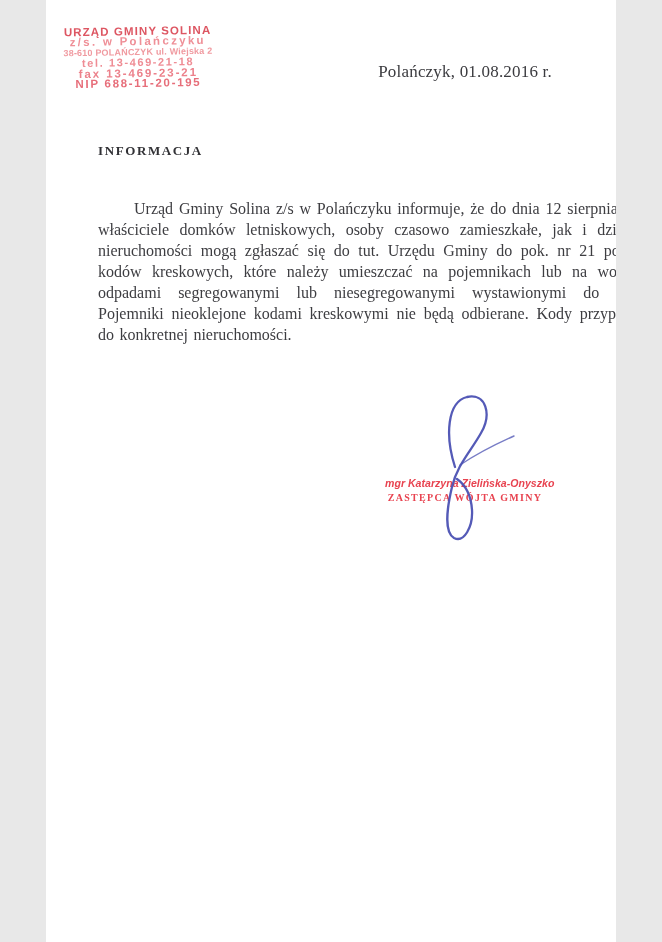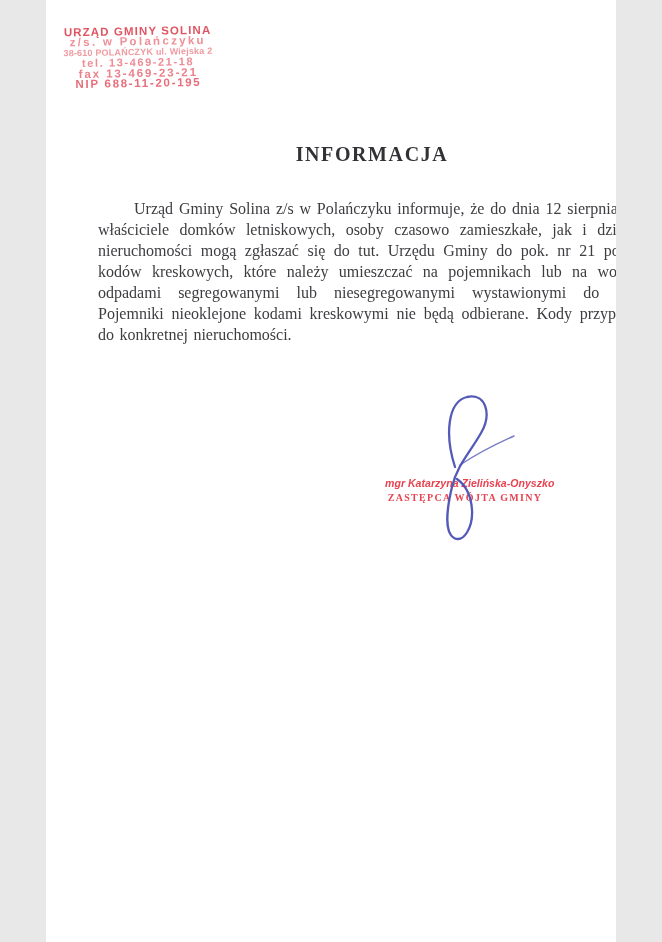--- a/index.html
+++ b/index.html
@@ -29,21 +29,21 @@
 
   
   .date-line{
     position:absolute;top:62px;right:64px;
     font-size:17px;color:#3b3b3f;letter-spacing:0.2px;
   }
 
   
   .doc-title{
     position:absolute;left:52px;top:143px;width:548px;
-    text-align:center;font-weight:700;font-size:20px;
+    font-weight:700;font-size:13px;
     letter-spacing:1.6px;color:#323236;
   }
 
   
   .body-par{
     position:absolute;left:52px;top:198px;width:572px;
     font-size:16px;line-height:21px;color:#3d3d41;
     text-align:justify;text-indent:36px;
     word-spacing:1.5px;
   }
@@ -85,20 +85,21 @@
 
   <div class="office-stamp">
     <div class="os-l1">URZĄD GMINY SOLINA</div>
     <div class="os-l2">z/s. w Polańczyku</div>
     <div class="os-l3">38-610 POLAŃCZYK ul. Wiejska 2</div>
     <div class="os-l4">tel. 13-469-21-18</div>
     <div class="os-l5">fax 13-469-23-21</div>
     <div class="os-l6">NIP 688-11-20-195</div>
   </div>
 
+  <div class="date-line">Polańczyk, 01.08.2016 r.</div>
 
   <div class="doc-title">INFORMACJA</div>
 
   <div class="body-par">Urząd Gminy Solina z/s w Polańczyku informuje, że do dnia 12 sierpnia 2016 r. właściciele domków letniskowych, osoby czasowo zamieszkałe, jak i dzierżawcy nieruchomości mogą zgłaszać się do tut. Urzędu Gminy do pok. nr 21 po odbiór kodów kreskowych, które należy umieszczać na pojemnikach lub na workach z odpadami segregowanymi lub niesegregowanymi wystawionymi do odbioru. Pojemniki nieoklejone kodami kreskowymi nie będą odbierane. Kody przypisane są do konkretnej nieruchomości.</div>
 
   <div class="sig-name">mgr Katarzyna Zielińska-Onyszko</div>
   <div class="sig-title">ZASTĘPCA WÓJTA GMINY</div>
 
   <svg class="sig-ink" viewBox="385 388 115 162" xmlns="http://www.w3.org/2000/svg">
     <path d="M 409 467

